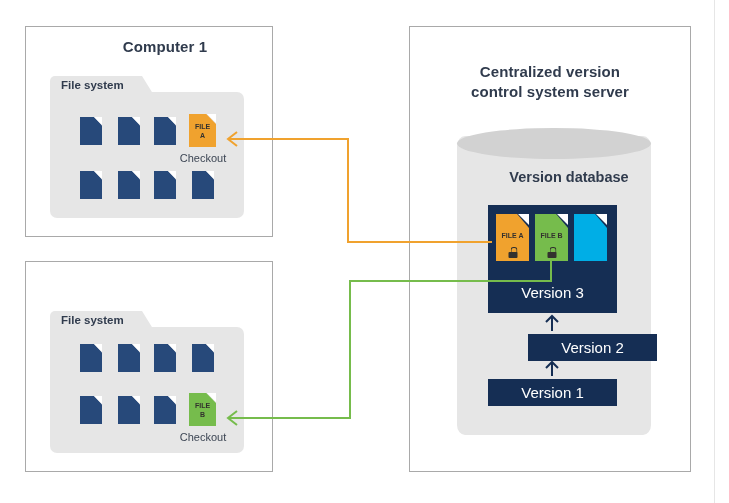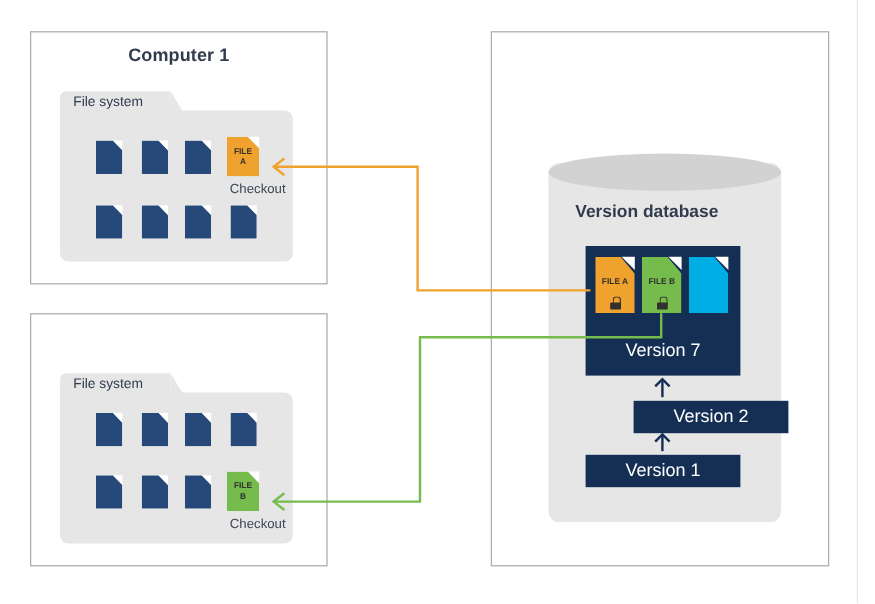--- a/index.html
+++ b/index.html
@@ -9,57 +9,57 @@
 
   .edge-line{position:absolute;top:0;width:1px;height:503px;background:#e6e6e6;}
 
   .panel{position:absolute;border:1px solid #a9a9a9;background:#ffffff;box-sizing:border-box;}
   #panel-c1{left:25px;top:26px;width:248px;height:211px;}
   #panel-c2{left:25px;top:261px;width:248px;height:211px;}
   #panel-server{left:409px;top:26px;width:282px;height:446px;}
 
   .panel-title{position:absolute;width:100%;text-align:center;
        font-size:15px;font-weight:bold;color:#303b4d;letter-spacing:0.1px;}
-  #title-c1{top:38px;}
+  #title-c1{top:38px;padding-left:16px;}
   #title-c2{top:273px;}
   #title-server{left:409px;top:62px;width:282px;line-height:20px;}
 
   
   .folder{position:absolute;}
   .folder-tab{position:absolute;left:0;top:0;width:92px;height:21px;background:#e6e6e6;
       border-radius:5px 0 0 0;}
   .folder-tab:after{content:"";position:absolute;right:-13px;top:0;width:0;height:0;
       border-style:solid;border-width:0 13px 21px 0;border-color:transparent transparent #e6e6e6 transparent;}
   .folder-body{position:absolute;left:0;top:16px;width:194px;height:126px;background:#e6e6e6;
       border-radius:0 7px 7px 7px;}
-  .folder-label{position:absolute;left:11px;top:3px;font-size:11.5px;font-weight:normal;color:#303b4d;z-index:3;}
+  .folder-label{position:absolute;left:11px;top:3px;font-size:11.5px;font-weight:bold;color:#303b4d;z-index:3;}
 
   
   .file{position:absolute;width:22px;height:28px;}
   .file .body{position:absolute;left:0;top:0;width:100%;height:100%;
       background:#27497a;clip-path:polygon(0 0,64% 0,100% 30%,100% 100%,0 100%);}
   .file .fold{position:absolute;right:0;top:0;width:0;height:0;
       border-style:solid;border-width:0 8px 8px 0;border-color:transparent #ffffff transparent transparent;}
   .file.orange .body{background:#f0a22e;}
   .file.green .body{background:#76bc4c;}
   .file.cyan .body{background:#00aee6;}
   .file .ftxt{position:absolute;left:0;top:0;width:100%;text-align:center;
       font-size:6.5px;font-weight:bold;color:#33312e;line-height:7.5px;}
 
   .checkout-file{width:27px;height:33px;}
   .checkout-file .ftxt{font-size:7px;line-height:8.5px;top:9px;}
-  .checkout-label{position:absolute;font-size:11px;color:#3d4654;text-align:right;width:70px;}
+  .checkout-label{position:absolute;font-size:11px;color:#3d4654;text-align:center;width:70px;}
 
   
   #db-cyl{position:absolute;left:457px;top:136px;width:194px;height:299px;
       background:#e6e6e6;border-radius:8px/10px;}
   #db-top{position:absolute;left:457px;top:128px;width:194px;height:31px;
       background:#d2d2d2;border-radius:50%;}
   #db-label{position:absolute;left:457px;top:169px;width:164px;text-align:center;
-      font-size:14.5px;font-weight:bold;color:#303b4d;}
+      font-size:14.5px;font-weight:bold;color:#303b4d;padding-left:30px;}
 
   .vbox{position:absolute;background:#152e54;color:#ffffff;text-align:center;
       font-size:15px;}
   #v3{left:488px;top:205px;width:129px;height:108px;}
   #v3 .vlabel{position:absolute;left:0;bottom:12px;width:100%;}
   #v2{left:488px;top:334px;width:129px;height:27px;line-height:27px;margin-left:40px;}
   #v1{left:488px;top:379px;width:129px;height:27px;line-height:27px;text-align:center;}
 
   .lock{position:absolute;left:50%;transform:translateX(-50%);bottom:3px;width:9px;height:8px;}
   .lock .shackle{position:absolute;left:2px;top:-3px;width:5px;height:5px;
@@ -161,28 +161,30 @@
 
   <div class="file checkout-file green" style="left:189px;top:393px;">
     <div class="body"></div>
     <div class="fold" style="border-width:0 9px 9px 0;"></div>
     <div class="ftxt"><span>FILE</span><br><span>B</span></div>
   </div>
   <div class="checkout-label" style="left:168px;top:431px;">Checkout</div>
 
   <div class="panel" id="panel-server"></div>
   <div class="panel-title" id="title-server">
+    <div>Centralized version</div>
+    <div>control system server</div>
   </div>
 
   <div id="db-cyl"></div>
   <div id="db-top"></div>
   <div id="db-label">Version database</div>
 
   <div class="vbox" id="v3">
-    <div class="vlabel">Version 7</div>
+    <div class="vlabel">Version 3</div>
   </div>
 
   <div class="file orange" style="left:496px;top:214px;width:33px;height:47px;">
     <div class="body"></div>
     <div class="fold" style="border-width:0 11px 11px 0;"></div>
     <div class="ftxt" style="top:18px;font-size:7px;">FILE A</div>
     <div class="lock">
       <div class="shackle"></div>
       <div class="bodyl"></div>
     </div>

